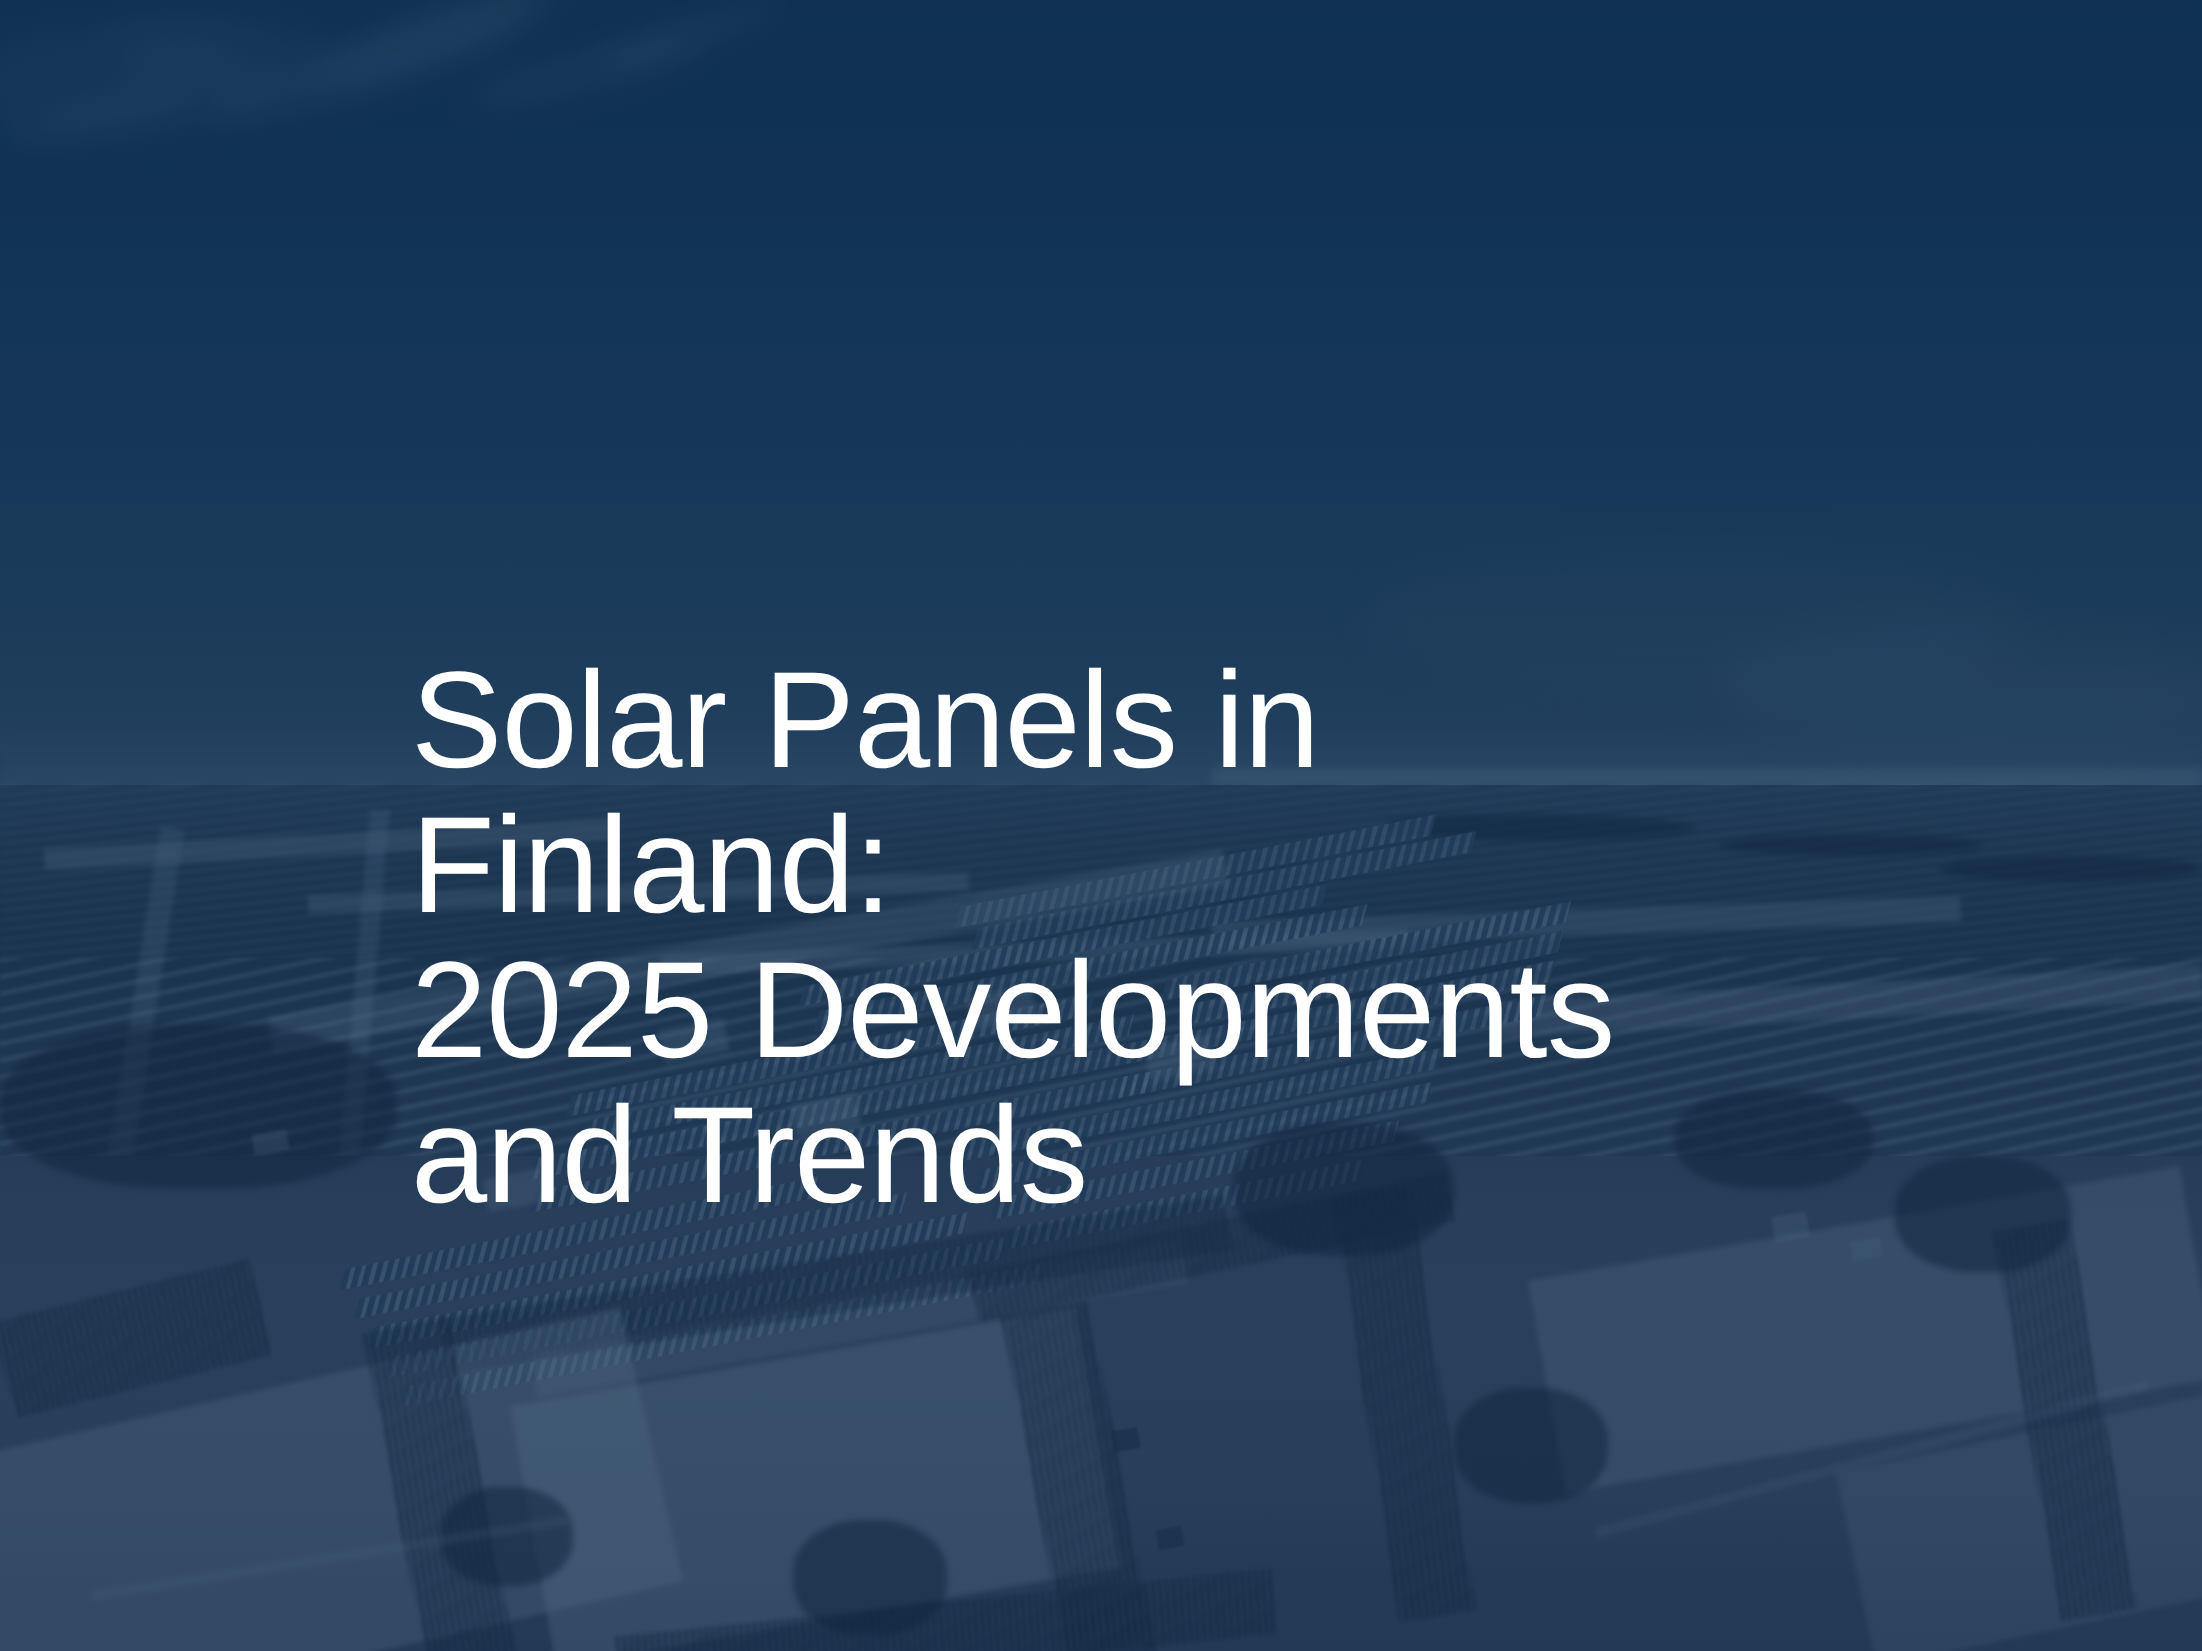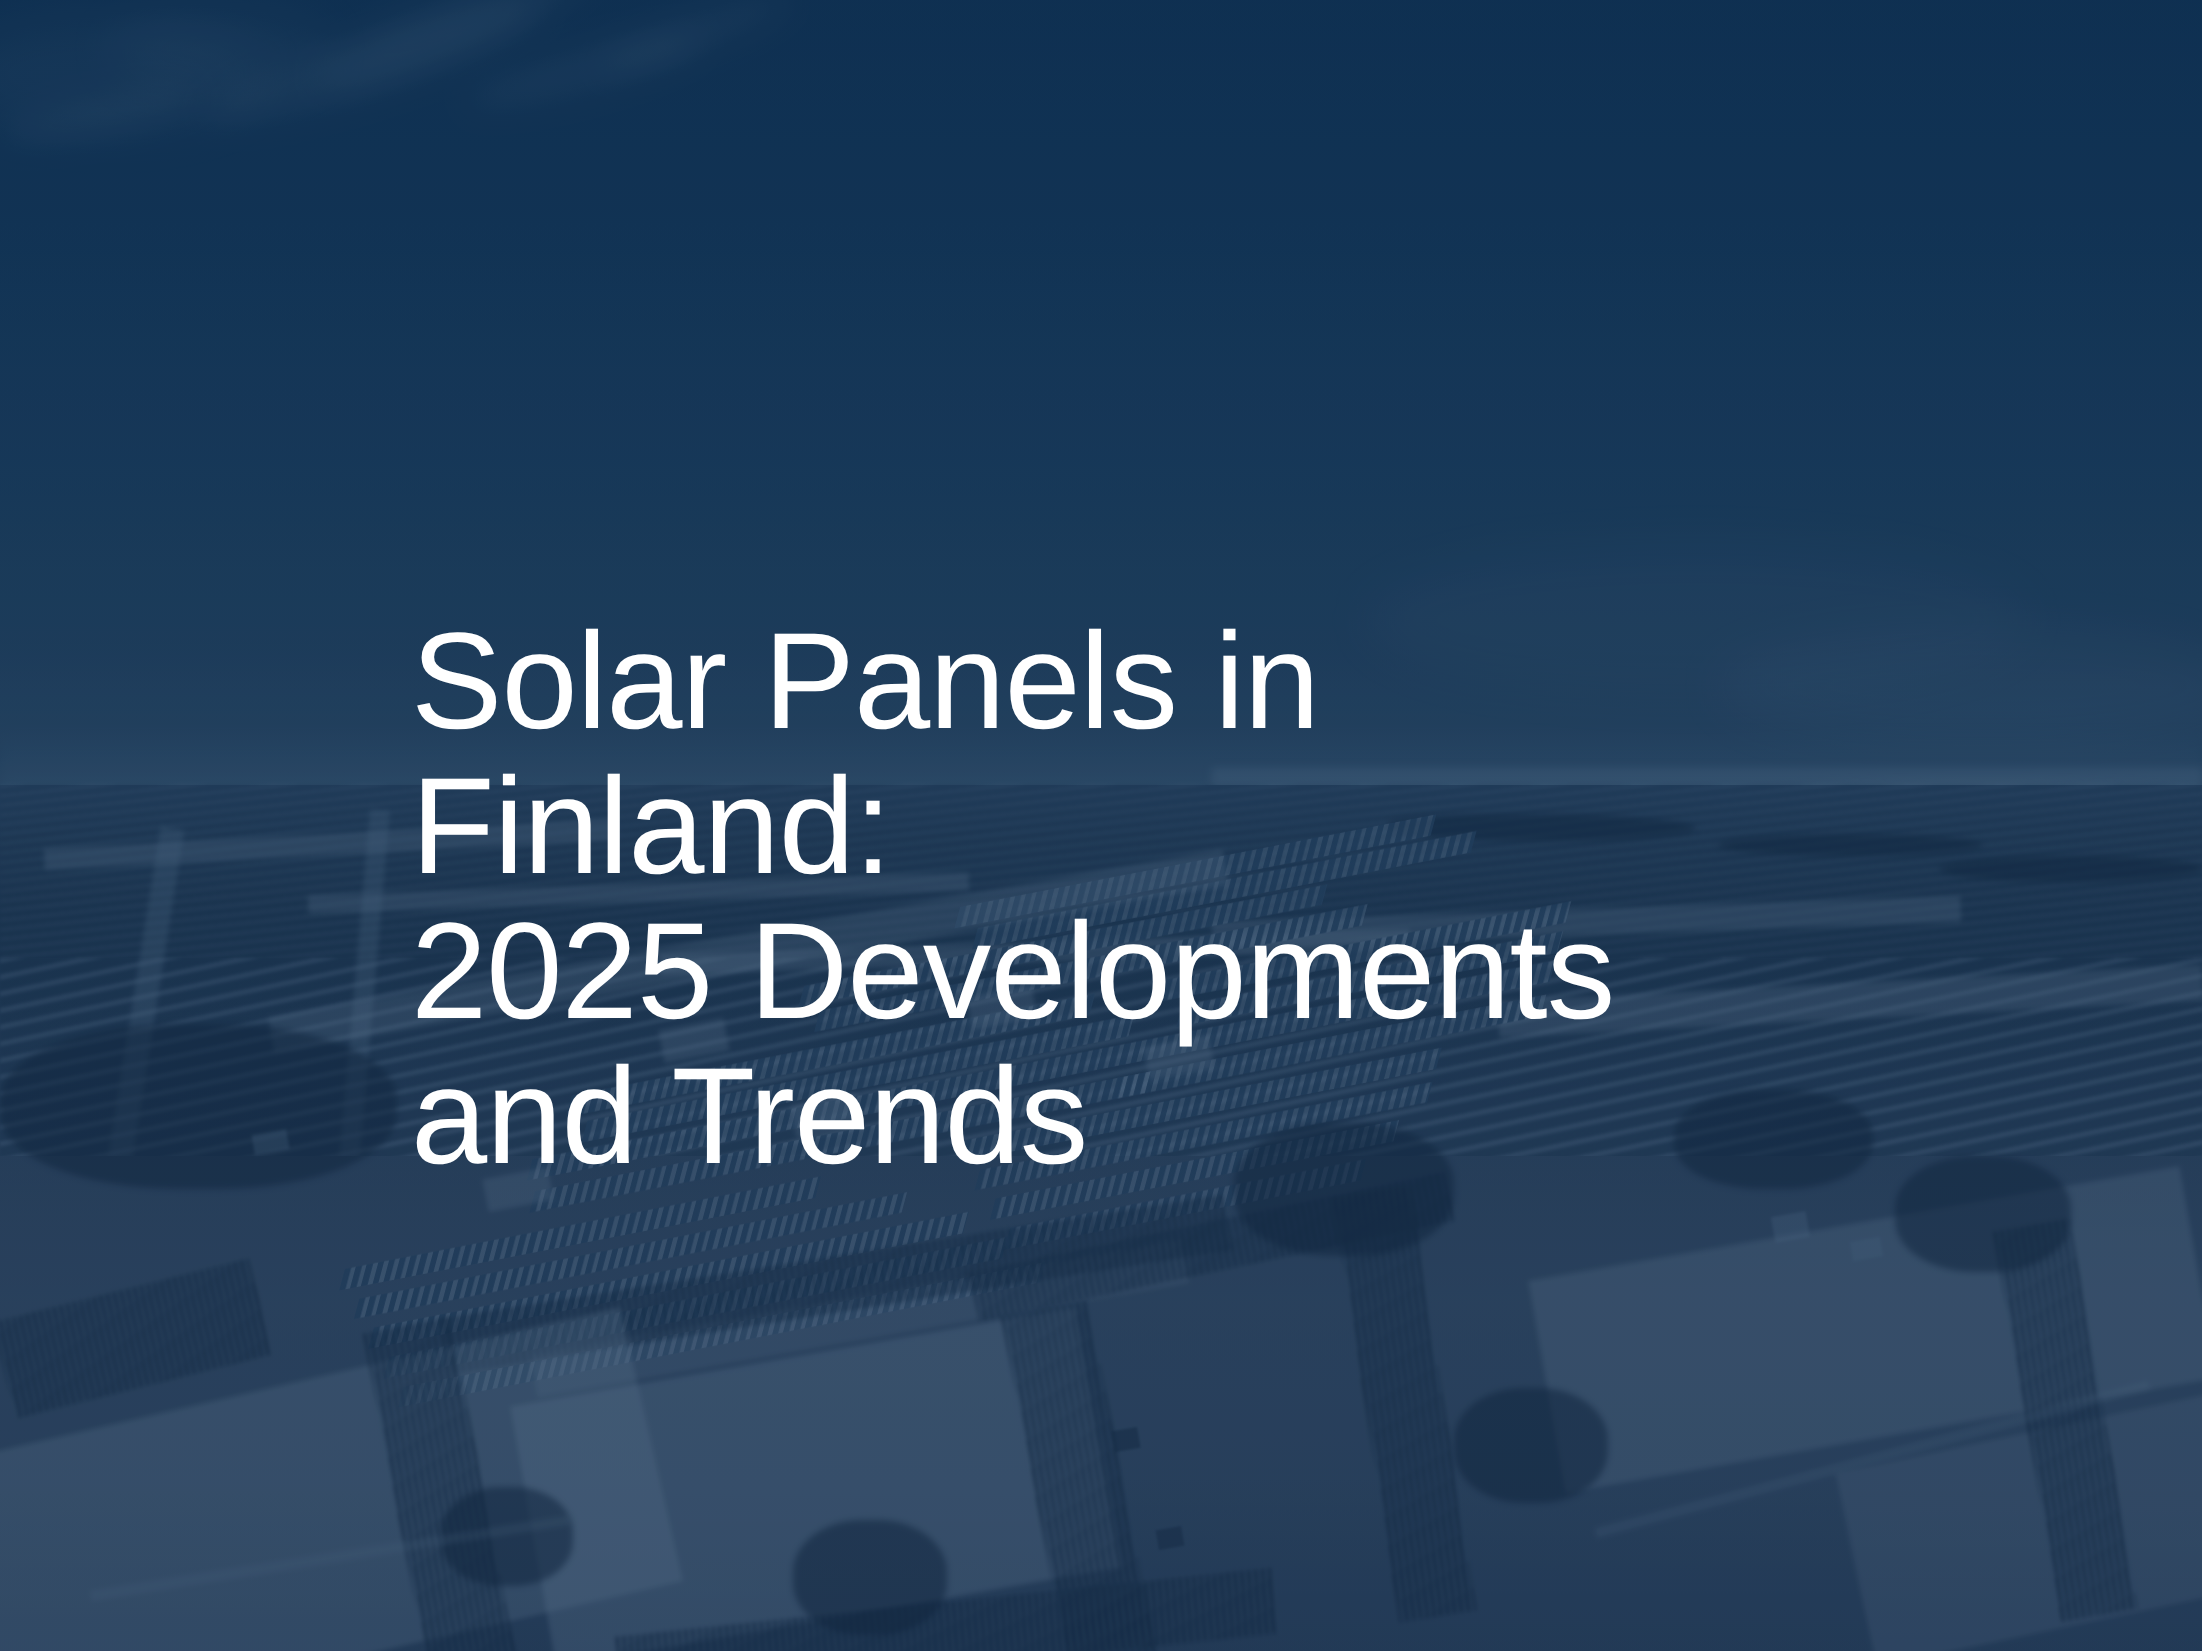--- a/index.html
+++ b/index.html
@@ -205,21 +205,21 @@
   .tint2 {
     position: absolute;
     inset: 0;
     background: rgba(20, 52, 84, 0.18);
   }
 
   
   .title-wrap {
     position: absolute;
     left: 411px;
-    top: 609px;
+    top: 648px;
     width: 1291px;
   }
   .hero-title {
     margin: 0;
     color: #ffffff;
     font-family: "Liberation Sans", sans-serif;
     font-weight: 400;
     font-size: 137px;
     line-height: 145px;
     letter-spacing: -0.9px;

